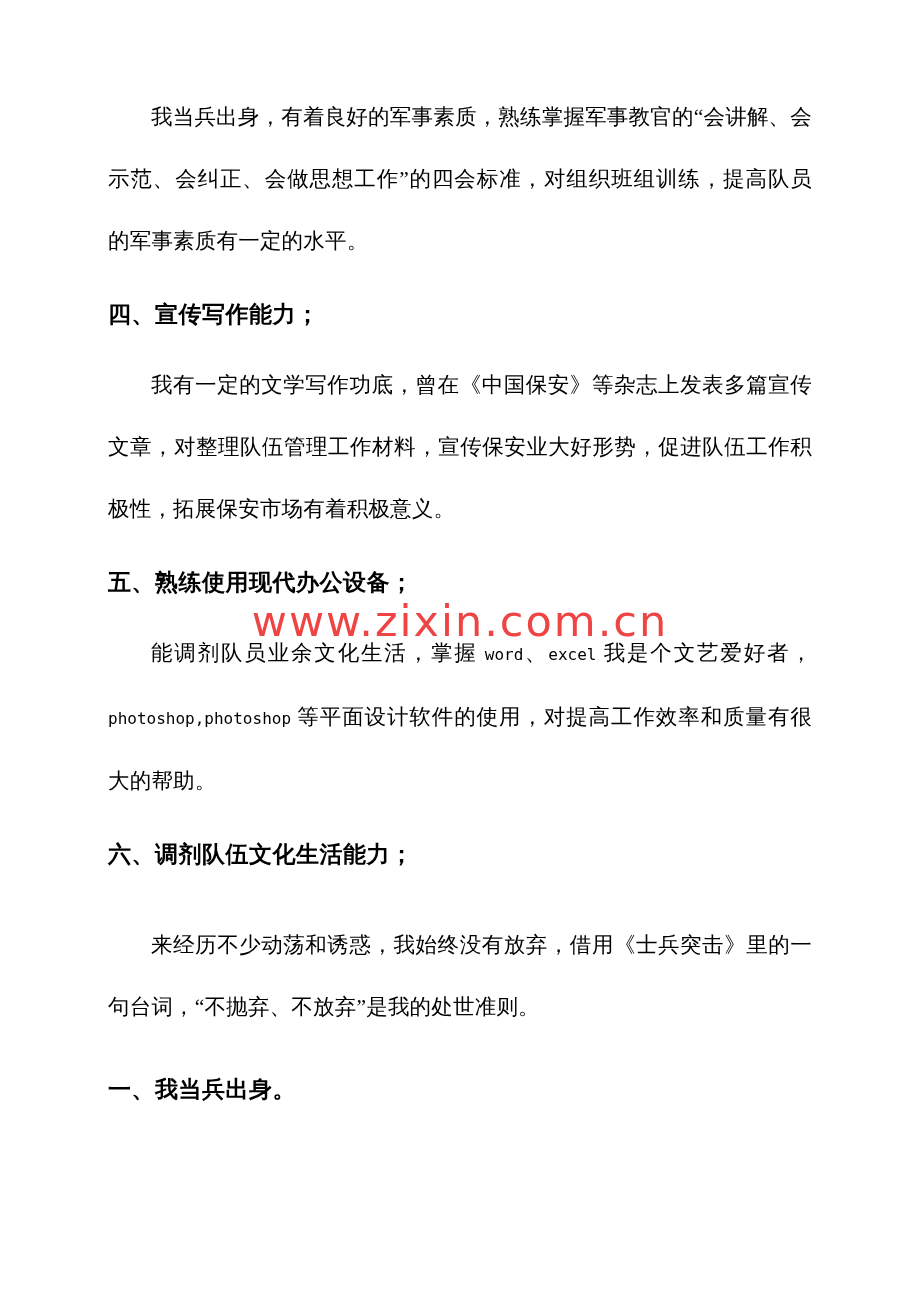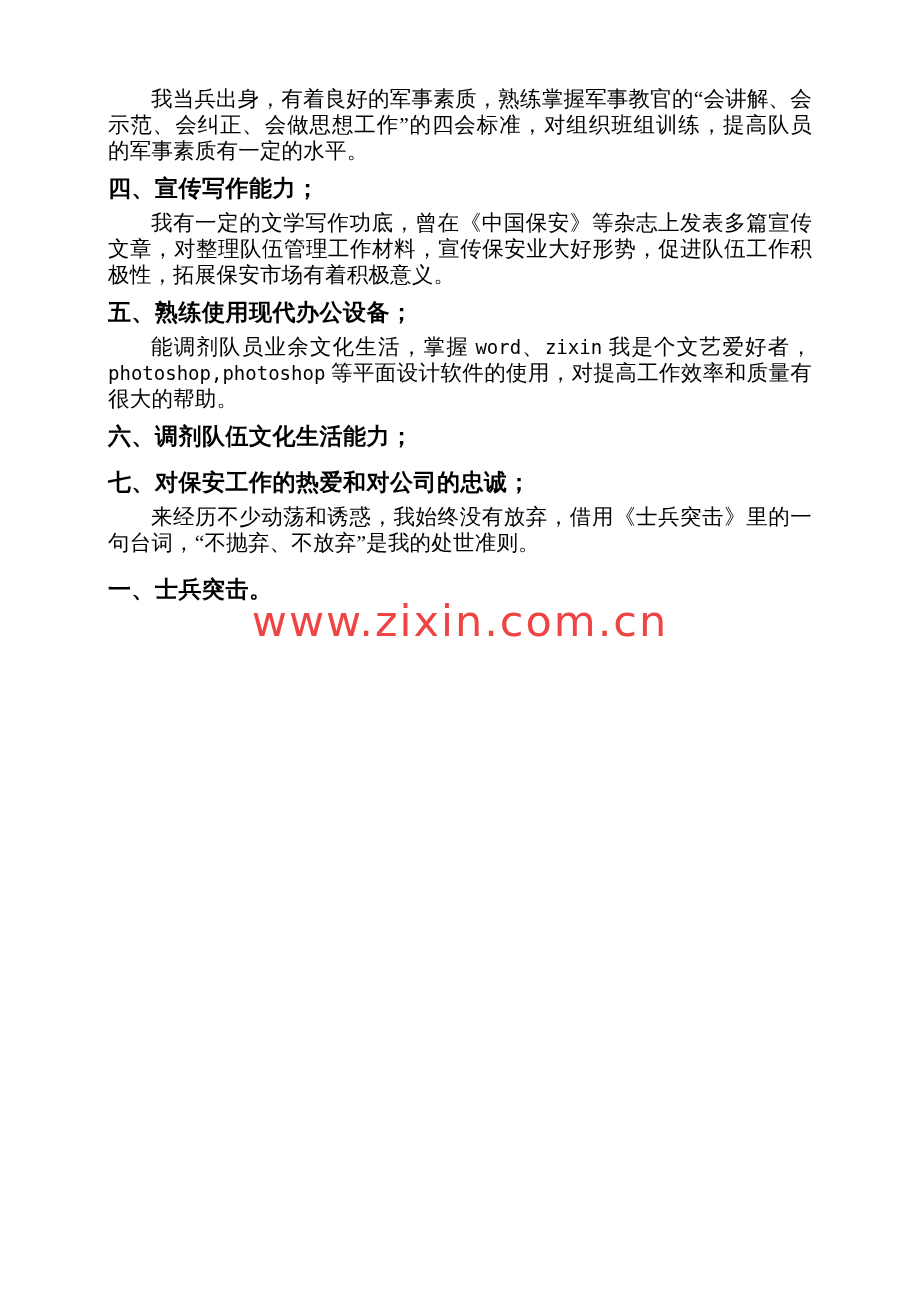--- a/index.html
+++ b/index.html
@@ -22,40 +22,40 @@
     box-sizing: border-box;
     padding: 86px 108px 0 108px;
   }
   .doc {
     position: relative;
     z-index: 2;
   }
   p {
     margin: 0 0 0 0;
     font-size: 21.5px;
-    line-height: 26px;
+    line-height: 62px;
     text-align: justify;
     text-justify: inter-ideograph;
     letter-spacing: 0.2px;
   }
   p.body {
     text-indent: 2em;
     font-family: "Liberation Serif", "DejaVu Serif", serif;
   }
   p.heading {
     font-weight: bold;
     font-family: "DejaVu Sans", "Liberation Sans", sans-serif;
     font-size: 23px;
     letter-spacing: 0.5px;
   }
   .sp-small { height: 9px; }
   .sp-head { height: 11px; }
   .mono {
     font-family: "DejaVu Sans Mono", "Liberation Mono", monospace;
-    font-size: 19px;
+    font-size: 16px;
     letter-spacing: 0;
   }
   
   .watermark {
     position: absolute;
     left: 0;
     right: 0;
     top: 596px;
     text-align: center;
     z-index: 1;
@@ -84,33 +84,32 @@
     <p class="heading">四、宣传写作能力；</p>
     <div class="sp-small"></div>
 
     <p class="body">我有一定的文学写作功底，曾在《中国保安》等杂志上发表多篇宣传文章，对整理队伍管理工作材料，宣传保安业大好形势，促进队伍工作积极性，拓展保安市场有着积极意义。</p>
     <div class="sp-head"></div>
 
     <p class="heading">五、熟练使用现代办公设备；</p>
     <div class="sp-small"></div>
 
     <p class="body">
-      <span>能调剂队员业余文化生活，掌握 </span><span class="mono">word</span><span>、</span><span class="mono">zixin</span><span> 我是个文艺爱好者，</span><span class="mono">photoshop,photoshop</span><span> 等平面设计软件的使用，对提高工作效率和质量有很大的帮助。</span>
+      <span>能调剂队员业余文化生活，掌握 </span><span class="mono">word</span><span>、</span><span class="mono">excel</span><span> 我是个文艺爱好者，</span><span class="mono">photoshop,photoshop</span><span> 等平面设计软件的使用，对提高工作效率和质量有很大的帮助。</span>
     </p>
     <div class="sp-head"></div>
 
     <p class="heading">六、调剂队伍文化生活能力；</p>
     <div class="sp-small"></div>
 
     <div class="sp-head"></div>
 
-    <p class="heading">七、对保安工作的热爱和对公司的忠诚；</p>
     <div class="sp-small"></div>
 
     <p class="body">来经历不少动荡和诱惑，我始终没有放弃，借用《士兵突击》里的一句台词，“不抛弃、不放弃”是我的处世准则。</p>
     <div class="sp-small"></div>
 
     <div class="sp-head"></div>
 
-    <p class="heading">一、士兵突击。</p>
+    <p class="heading">一、我当兵出身。</p>
 
   </div>
 </div>
 
 </body></html>

